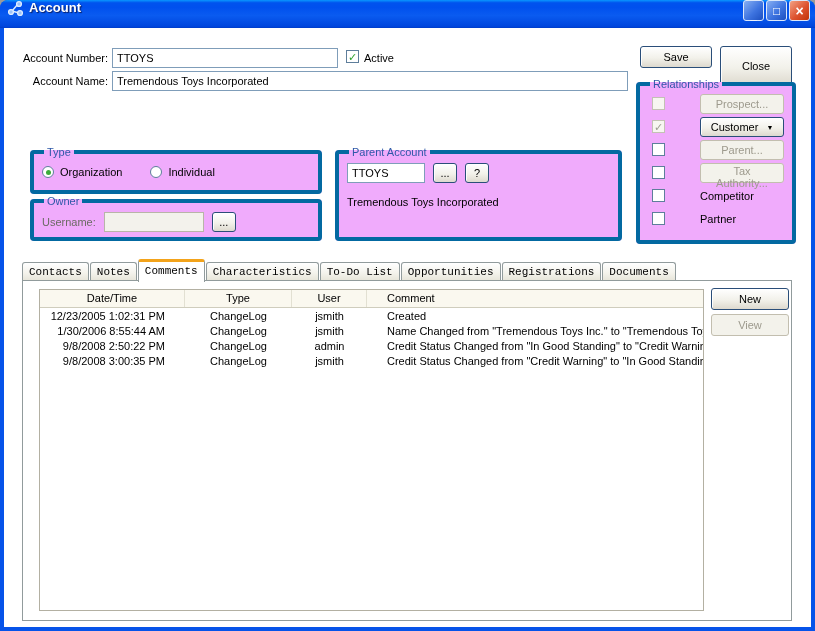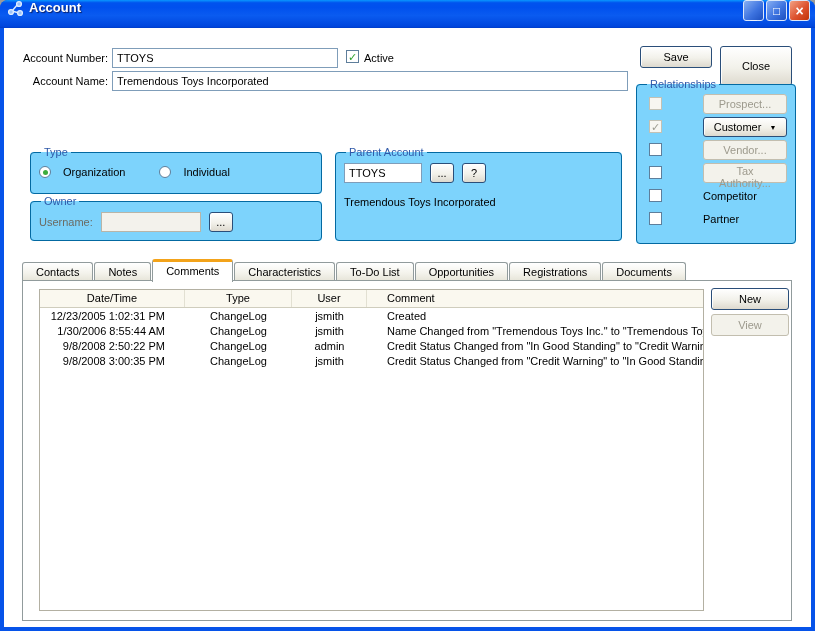--- a/index.html
+++ b/index.html
@@ -37,33 +37,33 @@
   .btn.disabled { color:#9D9A8D; border-color:#C2BEAF; background:#F3F2EB; box-shadow:none; }
 
   .cb { display:inline-block; width:13px; height:13px; border:1px solid #5E7E9B; background:#fff; }
   .cb.disabled { border-color:#C3C1B4; background:#F7F6F1; }
   .mark { display:block; color:#2DA12D; font-weight:bold; font-size:11px; line-height:12px; text-align:center; }
   .mark.gray { color:#9C9B90; }
 
   .radio { display:inline-block; width:12px; height:12px; border:1px solid #5E7E9B; border-radius:50%; background:#fff; position:relative; vertical-align:middle; }
   .radio .dot { position:absolute; left:3px; top:3px; width:5px; height:5px; border-radius:50%; background:#3CAC3C; }
 
-  fieldset.grp { position:absolute; border:1px solid #0369a1; border-radius:4px; background:#7dd3fc; margin:0; padding:2px 8px 4px; }
+  fieldset.grp { position:absolute; border:4px solid #0369a1; border-radius:4px; background:#f0abfc; margin:0; padding:2px 8px 4px; }
   fieldset.grp legend { color:#2E58A8; font-size:11px; padding:0 3px; margin-left:2px; }
 
   
   .rel-row { display:flex; align-items:center; justify-content:space-between; height:23px; padding-left:4px; }
   .rel-btn { width:84px; height:20px; }
   .rel-lbl { width:84px; text-align:left; }
   .dd-arrow { font-size:7px; margin-left:8px; position:relative; top:-1px; }
 
   
   .tabstrip { position:absolute; left:18px; top:230px; height:23px; display:flex; align-items:flex-end; }
-  .tab { height:19px; line-height:18px; padding:0 13px; margin-right:1px; border:1px solid #919B9C; border-bottom:none;
-    border-radius:3px 3px 0 0; background:linear-gradient(180deg,#FFFFFF 0%,#F4F3EC 55%,#E6E4D8 100%); cursor:default; }
+  .tab { height:19px; line-height:18px; padding:0 6px; margin-right:1px; border:1px solid #919B9C; border-bottom:none;
+    border-radius:3px 3px 0 0; background:linear-gradient(180deg,#FFFFFF 0%,#F4F3EC 55%,#E6E4D8 100%); cursor:default;font-family:Liberation Mono, monospace; }
   .tab.active { height:23px; line-height:19px; background:#fff; border-top:3px solid #F3A31A; position:relative; z-index:3; margin-bottom:-1px; }
 
   .tabpanel { position:absolute; left:18px; top:252px; width:770px; height:341px; background:#fff; border:1px solid #919B9C; z-index:1; }
 
   
   .grid { position:absolute; left:16px; top:8px; width:665px; height:322px; border:1px solid #B3B0A2; background:#fff; overflow:hidden; }
   .grid-header { display:flex; height:18px; background:#FAF8EF; border-bottom:1px solid #CFCDBD; }
   .gh { border-right:1px solid #E2E0D2; line-height:17px; overflow:hidden; }
   .gh:last-child { border-right:none; }
   .c1 { width:145px; flex:0 0 145px; text-align:center; }
@@ -123,39 +123,39 @@
         <button class="btn rel-btn disabled" disabled="">Prospect...</button>
       </div>
       <div class="rel-row">
         <span class="cb disabled">
             <span class="mark gray">✓</span>
           </span>
         <button class="btn rel-btn"><span>Customer</span><span class="dd-arrow">▼</span></button>
       </div>
       <div class="rel-row">
         <span class="cb"></span>
-        <button class="btn rel-btn disabled" disabled="">Vendor...</button>
+        <button class="btn rel-btn disabled" disabled="">Parent...</button>
       </div>
       <div class="rel-row">
         <span class="cb"></span>
         <button class="btn rel-btn disabled" disabled="">Tax Authority...</button>
       </div>
       <div class="rel-row">
         <span class="cb"></span>
         <span class="rel-lbl">Competitor</span>
       </div>
       <div class="rel-row">
         <span class="cb"></span>
         <span class="rel-lbl">Partner</span>
       </div>
     </fieldset>
 
     <fieldset class="grp" style="left:26px;top:118px;width:292px;height:48px;">
       <legend>Type</legend>
-      <div style="display:flex;align-items:center;gap:12px;margin-top:6px;">
+      <div style="display:flex;align-items:center;gap:6px;margin-top:6px;">
         <span class="radio">
             <span class="dot"></span>
           </span>
         <span style="margin-right:22px;">Organization</span>
         <span class="radio"></span>
         <span>Individual</span>
       </div>
     </fieldset>
 
     <fieldset class="grp" style="left:26px;top:167px;width:292px;height:46px;">

